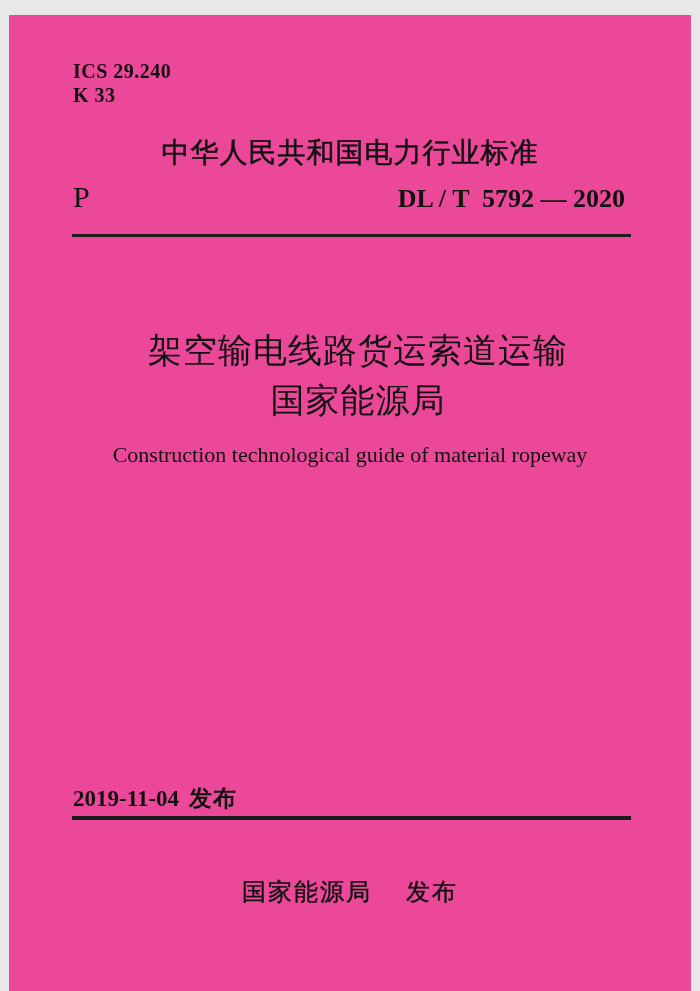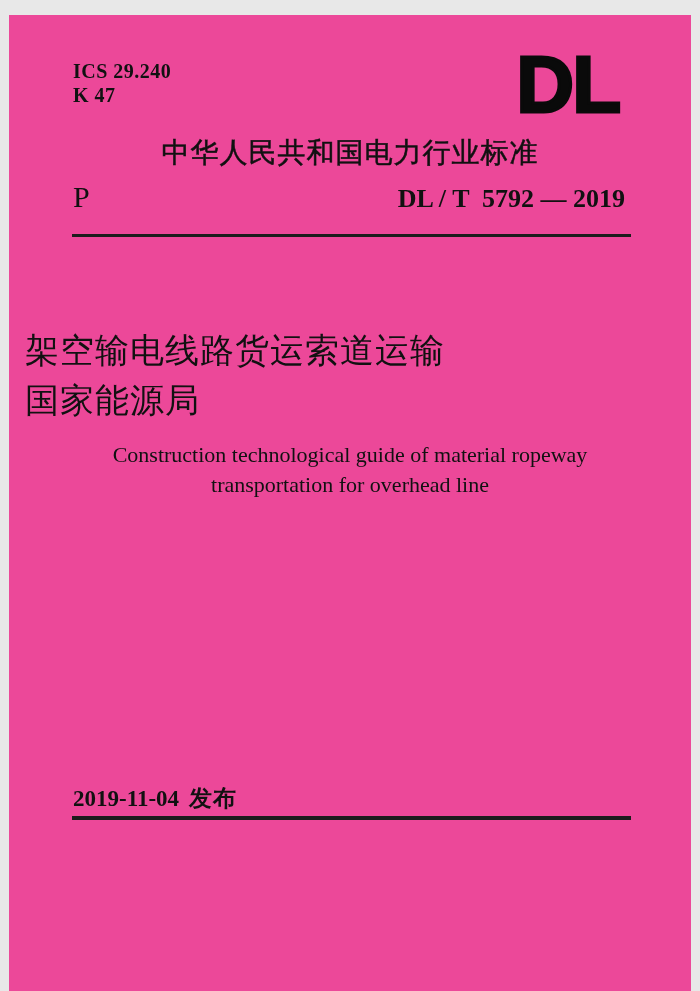--- a/index.html
+++ b/index.html
@@ -85,21 +85,21 @@
     background: #1c1c1c;
   }
   .rule-top { top: 219px; height: 3px; }
   .rule-bottom { top: 801px; height: 4px; }
 
   
   .title-cn {
     position: absolute;
     left: 16px;
     right: 0;
-    text-align: left;
+    text-align: center;
     font-size: 34px;
     line-height: 40px;
     letter-spacing: 1px;
   }
   .title-cn-1 { top: 316px; }
   .title-cn-2 { top: 366px; }
 
   
   .title-en {
     position: absolute;
@@ -150,42 +150,43 @@
     width: 34px;
   }
 </style>
 </head>
 <body>
 
 <div class="page">
 
   <div class="ics-block">
     <div>ICS 29.240</div>
-    <div>K 47</div>
+    <div>K 33</div>
   </div>
 
-  <div class="dl-logo">DL</div>
 
   <div class="std-type">中华人民共和国电力行业标准</div>
 
   <div class="code-row">
     <span class="code-letter">P</span>
-    <span class="std-number">DL / T  5792 — 2019</span>
+    <span class="std-number">DL / T  5792 — 2020</span>
   </div>
 
   <div class="rule rule-top"></div>
 
   <div class="title-cn title-cn-1">架空输电线路货运索道运输</div>
   <div class="title-cn title-cn-2">国家能源局</div>
 
   <div class="title-en title-en-1">Construction technological guide of material ropeway</div>
-  <div class="title-en title-en-2">transportation for overhead line</div>
 
   <div class="dates-row">
     <span class="date-group">
       <span>2019-11-04</span><span class="date-label">发布</span>
     </span>
   </div>
 
   <div class="rule rule-bottom"></div>
 
+  <div class="publisher-row">
+    <span>国家能源局</span><span class="publisher-gap"></span><span>发布</span>
+  </div>
 
 </div>
 
 </body></html>

